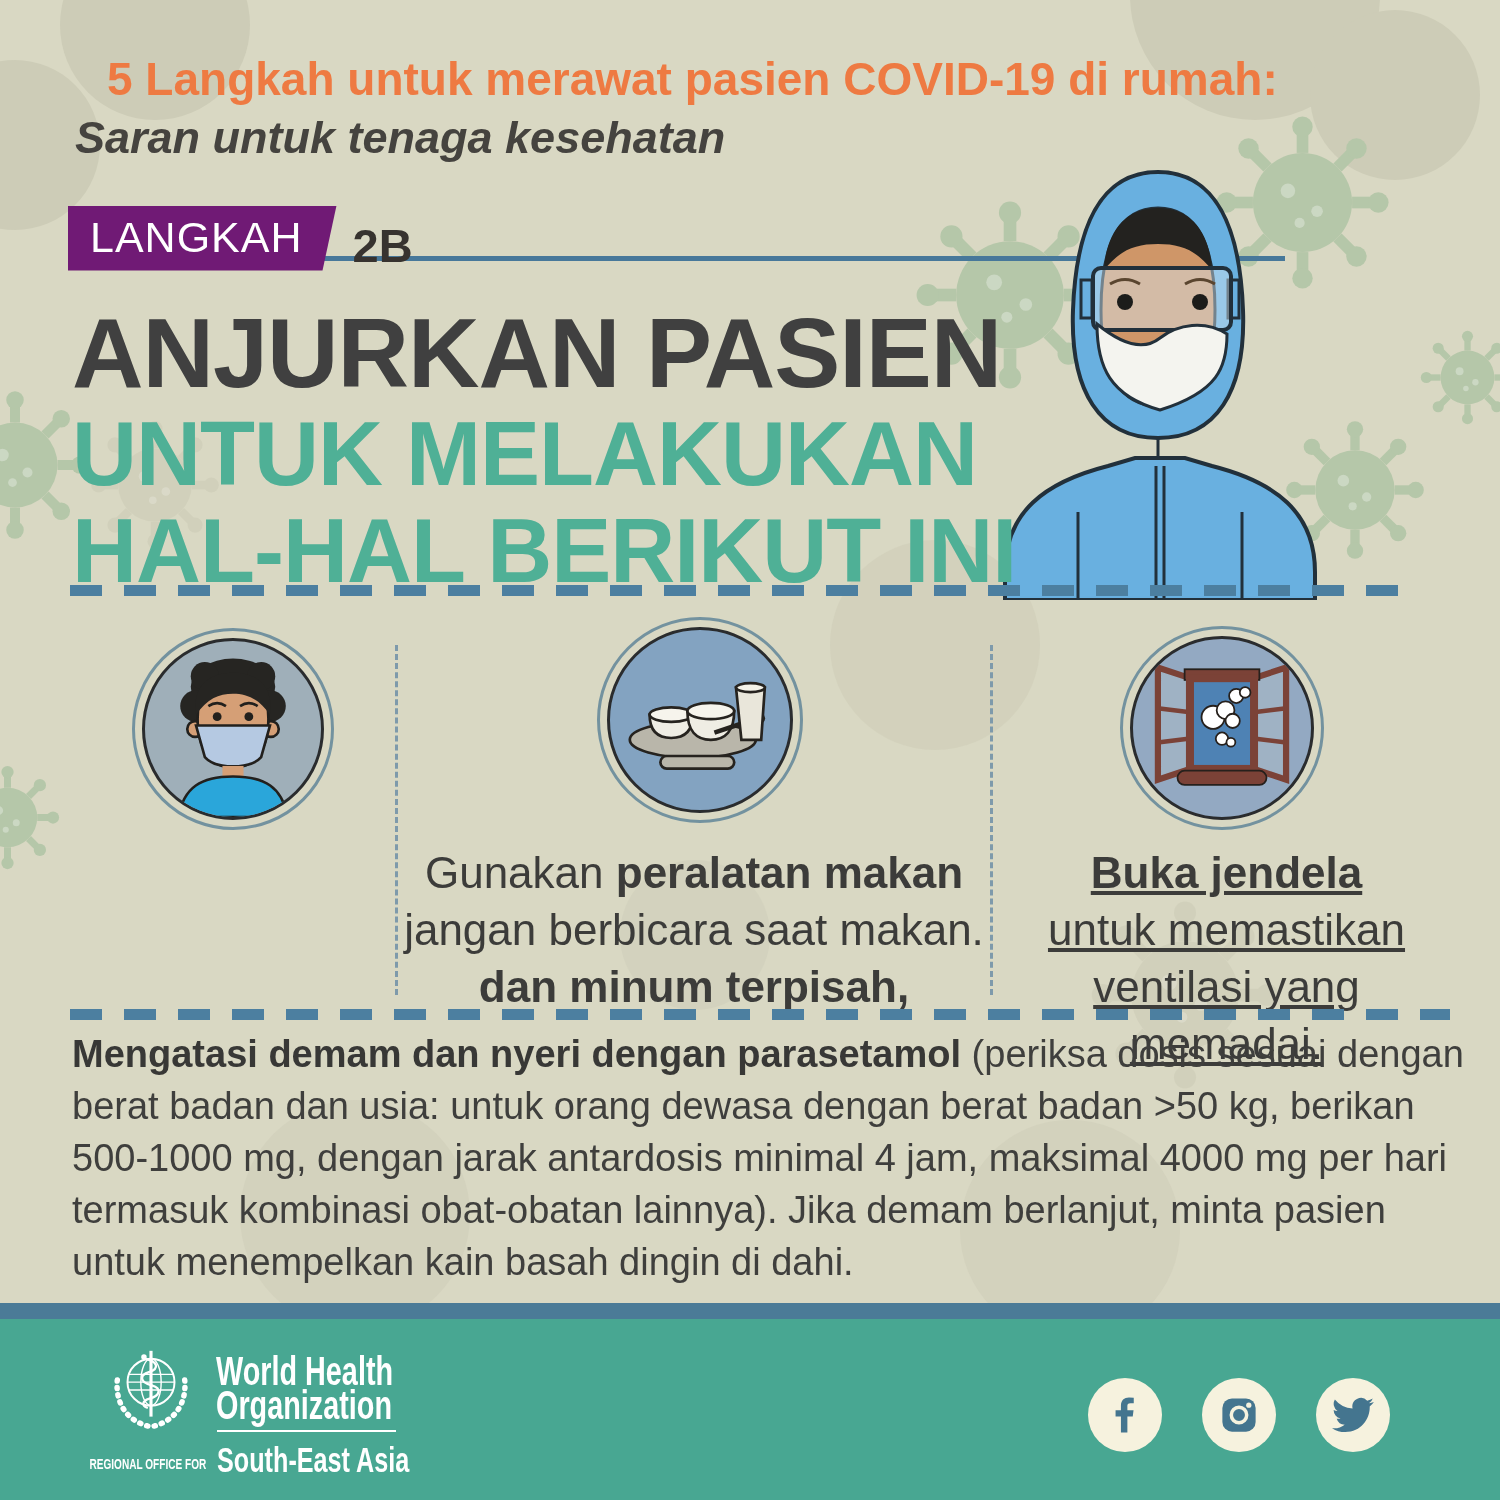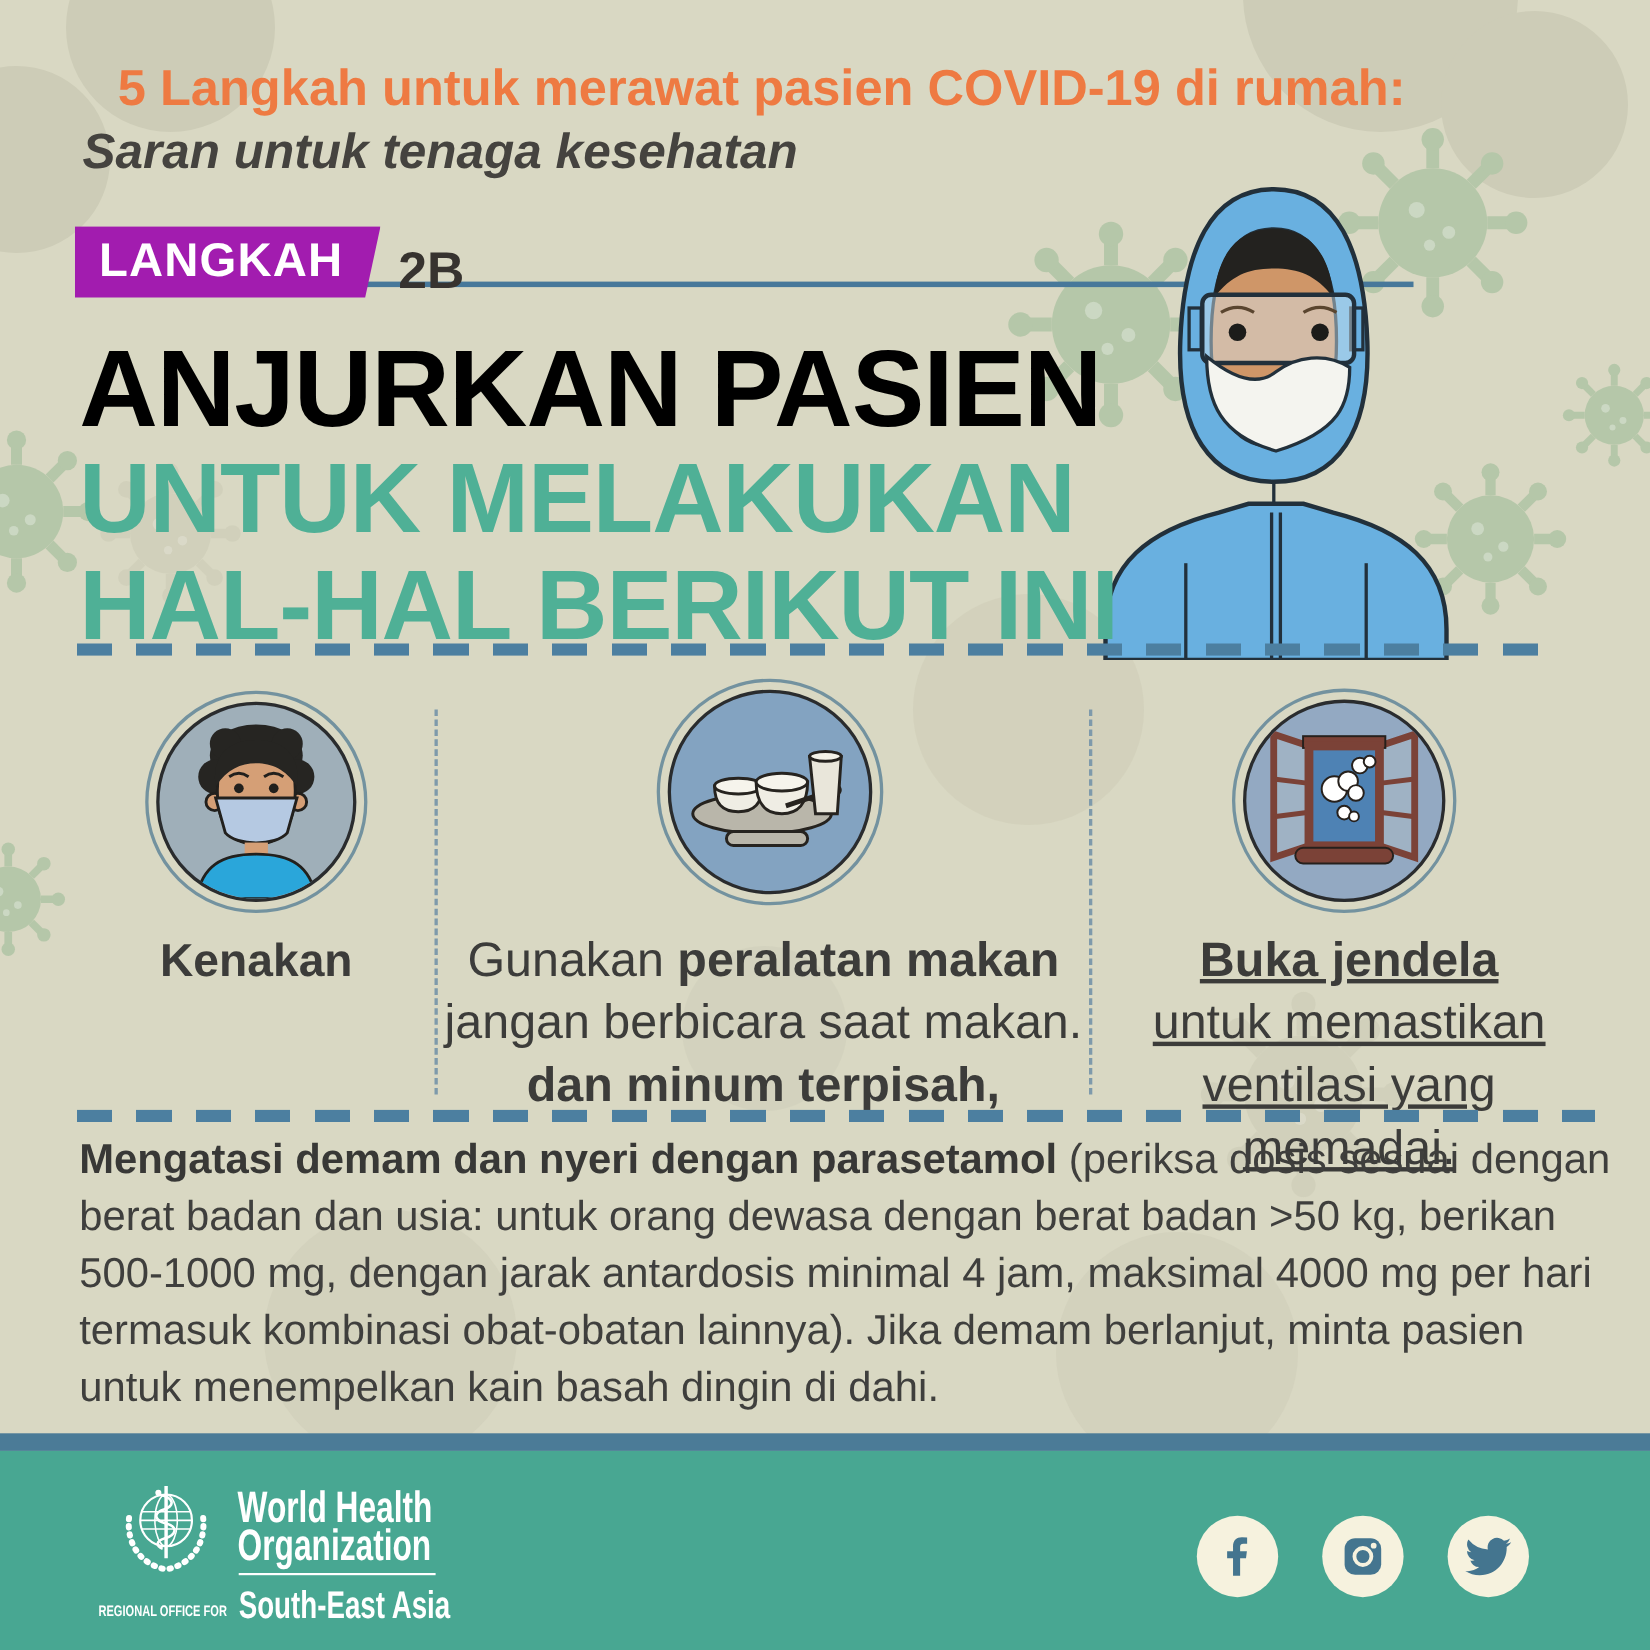--- a/index.html
+++ b/index.html
@@ -18,27 +18,27 @@
     font-size:46px;font-weight:700;color:#ee7a42;letter-spacing:0;margin-left:32px;
   }
   .subtitle{
     position:absolute;left:75px;top:112px;z-index:3;
     font-size:45px;font-weight:700;font-style:italic;color:#45433f;
   }
   
   .step-rule{position:absolute;left:70px;top:256px;width:1215px;height:5px;background:#47789a;z-index:2;}
   .step-wrap{position:absolute;left:68px;top:203px;display:flex;align-items:center;gap:16px;z-index:4;}
   .step-badge{
-    background:#a21caf;color:#ffffff;font-size:43px;font-weight:700;letter-spacing:1px;
+    background:#701a75;color:#ffffff;font-size:43px;font-weight:400;letter-spacing:1px;
     padding:7px 34px 9px 22px;clip-path:polygon(0 0,100% 0,calc(100% - 14px) 100%,0 100%);
   }
   .step-number{font-size:47px;font-weight:700;color:#37332f;margin-top:15px;}
   
   .headline{position:absolute;left:72px;top:300px;z-index:3;font-weight:700;letter-spacing:-1px;}
-  .hl-1{font-size:99px;line-height:106px;color:#000000;}
+  .hl-1{font-size:99px;line-height:106px;color:#404040;}
   .hl-2{font-size:90px;line-height:97px;color:#4fb096;}
   
   .ppe{position:absolute;left:960px;top:160px;width:400px;height:440px;z-index:2;}
   
   .dash-h{
     position:absolute;height:11px;z-index:5;
     background:repeating-linear-gradient(90deg,#4c7fa0 0 32px,transparent 32px 54px);
   }
   .dash-h.l1{left:70px;top:585px;width:1335px;}
   .dash-h.l2{left:70px;top:1009px;width:1380px;}
@@ -229,21 +229,20 @@
         <path d="M108 74 q10 -7 20 0" fill="none" stroke="#22201d" stroke-width="3"></path>
         <circle cx="82" cy="86" r="5" fill="#22201d"></circle>
           <circle cx="118" cy="86" r="5" fill="#22201d"></circle>
         <path d="M58 96 L142 96 L132 132 C120 146 80 146 68 132 Z" fill="#b5c9e2" stroke="#22201d" stroke-width="3"></path>
         <rect x="88" y="142" width="24" height="14" fill="#d59f76"></rect>
         <path d="M38 200 C44 166 64 154 100 154 C136 154 156 166 162 200 Z" fill="#2aa6da" stroke="#22201d" stroke-width="3"></path>
       </svg>
     </div>
   </div>
   <div class="caption cap1">
-    <div><span class="b">Kenakan</span></div>
   </div>
 
   <div class="tip-circle tc2">
     <div class="inner">
       <svg viewBox="0 0 200 200">
         <ellipse cx="92" cy="122" rx="70" ry="20" fill="#b9b6aa" stroke="#26231f" stroke-width="3"></ellipse>
         <rect x="56" y="140" width="82" height="14" rx="7" fill="#b9b6aa" stroke="#26231f" stroke-width="3"></rect>
         <path d="M44 94 C44 112 52 120 68 120 C84 120 92 112 92 94 Z" fill="#efede4" stroke="#26231f" stroke-width="3"></path>
         <ellipse cx="68" cy="94" rx="24" ry="8" fill="#f6f4ec" stroke="#26231f" stroke-width="3"></ellipse>
         <path d="M86 90 C86 112 96 122 112 122 C128 122 138 112 138 90 Z" fill="#efede4" stroke="#26231f" stroke-width="3"></path>

